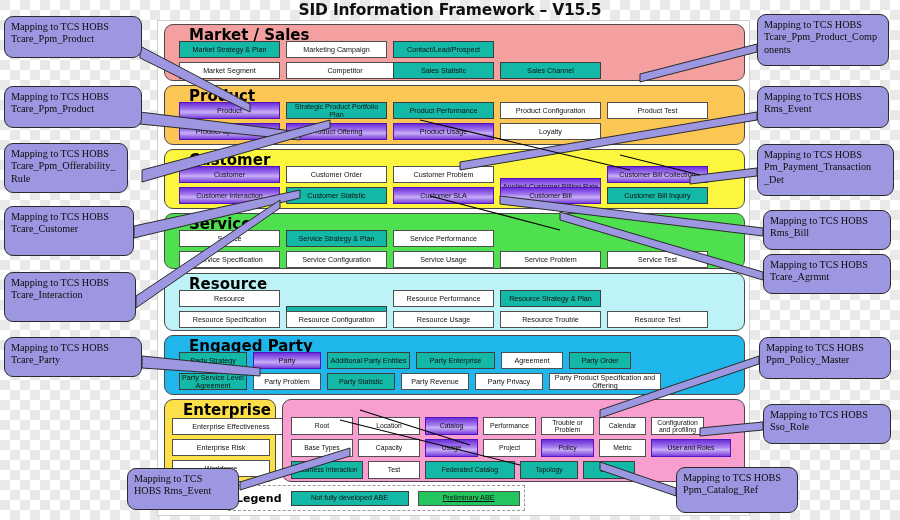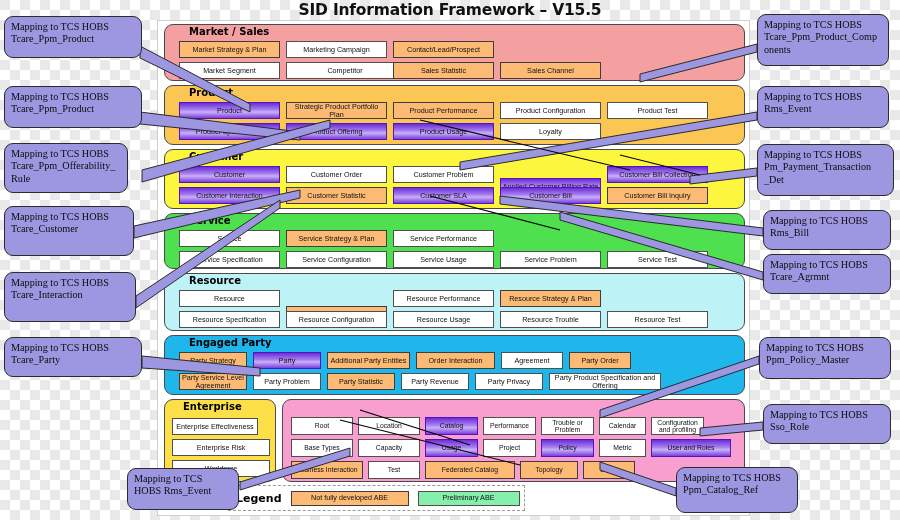--- a/index.html
+++ b/index.html
@@ -20,36 +20,36 @@
     position:absolute;left:157px;top:20px;width:593px;height:496px;
     background:#ffffff;border:1px solid #cfcfcf;box-sizing:border-box;
   }
   
   .band{
     position:absolute;border:1.5px solid #4a4a4a;border-radius:9px;
     box-sizing:border-box;
   }
   .band > .band-title{
     position:absolute;left:24px;top:1px;font-weight:bold;color:#000;
-    font-size:10px;font-family:"DejaVu Sans", sans-serif;white-space:nowrap;
+    font-size:15px;font-family:"DejaVu Sans", sans-serif;white-space:nowrap;
   }
   
   .abe{
     position:absolute;box-sizing:border-box;
     border:1.5px solid #4f4f4f;background:#ffffff;
     font-size:7.2px;color:#101010;line-height:1.05;
     display:flex;align-items:center;justify-content:center;text-align:center;
     padding:0 1px;
   }
-  .abe.gray{background:#fdba74;border-color:#3d3d3d;}
+  .abe.gray{background:#14b8a6;border-color:#3d3d3d;}
   .abe.purple{
     background:linear-gradient(180deg,#6a2fd6 0%,#a87ff0 45%,#c9b2f7 60%,#7a3fdd 100%);
     border:1.5px solid #5511c2;color:#111;
   }
-  .abe.prelim{background:#86efac;}
+  .abe.prelim{background:#22c55e;text-decoration:underline;}
   
   #legend{
     position:absolute;left:228px;top:485px;width:297px;height:26px;
     background:#ffffff;border:1px dashed #9a9a9a;box-sizing:border-box;
     display:flex;align-items:center;gap:9px;padding-left:7px;
   }
   #legend .lg-label{font-size:11px;font-weight:bold;font-family:"DejaVu Sans",sans-serif;}
   #legend .abe{position:relative;height:15px;}
   
   .callout{
@@ -154,35 +154,35 @@
         <div class="abe" style="left: 121px; top: 37px; width: 101px; height: 17px;">Resource Configuration</div>
         <div class="abe" style="left: 228px; top: 37px; width: 101px; height: 17px;">Resource Usage</div>
         <div class="abe" style="left: 335px; top: 37px; width: 101px; height: 17px;">Resource Trouble</div>
         <div class="abe" style="left: 442px; top: 37px; width: 101px; height: 17px;">Resource Test</div>
       </div>
       <div class="band" style="left: 6px; top: 314px; width: 581px; height: 60px; background: rgb(31, 182, 236);">
         <div class="band-title">Engaged Party</div>
         <div class="abe gray" style="left: 14px; top: 16px; width: 68px; height: 17px;">Party Strategy</div>
         <div class="abe purple" style="left: 88px; top: 16px; width: 68px; height: 17px;">Party</div>
         <div class="abe gray" style="left: 162px; top: 16px; width: 83px; height: 17px;">Additional Party Entities</div>
-        <div class="abe gray" style="left: 251px; top: 16px; width: 79px; height: 17px;">Order Interaction</div>
+        <div class="abe gray" style="left: 251px; top: 16px; width: 79px; height: 17px;">Party Enterprise</div>
         <div class="abe" style="left: 336px; top: 16px; width: 62px; height: 17px;">Agreement</div>
         <div class="abe gray" style="left: 404px; top: 16px; width: 62px; height: 17px;">Party Order</div>
         <div class="abe gray" style="left: 14px; top: 37px; width: 68px; height: 17px;">Party Service Level Agreement</div>
         <div class="abe" style="left: 88px; top: 37px; width: 68px; height: 17px;">Party Problem</div>
         <div class="abe gray" style="left: 162px; top: 37px; width: 68px; height: 17px;">Party Statistic</div>
         <div class="abe" style="left: 236px; top: 37px; width: 68px; height: 17px;">Party Revenue</div>
         <div class="abe" style="left: 310px; top: 37px; width: 68px; height: 17px;">Party Privacy</div>
         <div class="abe" style="left: 384px; top: 37px; width: 112px; height: 17px;">Party Product Specification and Offering</div>
       </div>
     </div>
   <div id="bottom-host">
       <div class="band" style="left: 6px; top: 378px; width: 112px; height: 83px; background: #fde047;">
         <div class="band-title" style="left: 18px;">Enterprise</div>
-        <div class="abe" style="left: 7px; top: 18px; width: 86px; height: 17px;">Enterprise Effectiveness</div>
+        <div class="abe" style="left: 7px; top: 18px; width: 118px; height: 17px;">Enterprise Effectiveness</div>
         <div class="abe" style="left: 7px; top: 39px; width: 98px; height: 17px;">Enterprise Risk</div>
         <div class="abe" style="left: 7px; top: 60px; width: 98px; height: 17px;">Workforce</div>
       </div>
       <div class="band" style="left: 124px; top: 378px; width: 463px; height: 83px; background: rgb(248, 159, 208);">
         <div class="abe" style="left: 8px; top: 17px; width: 62px; height: 18px; font-size: 6.8px;">Root</div>
         <div class="abe" style="left: 75px; top: 17px; width: 62px; height: 18px; font-size: 6.8px;">Location</div>
         <div class="abe purple" style="left: 142px; top: 17px; width: 53px; height: 18px; font-size: 6.8px;">Catalog</div>
         <div class="abe" style="left: 200px; top: 17px; width: 53px; height: 18px; font-size: 6.8px;">Performance</div>
         <div class="abe" style="left: 258px; top: 17px; width: 53px; height: 18px; font-size: 6.8px;">Trouble or Problem</div>
         <div class="abe" style="left: 316px; top: 17px; width: 47px; height: 18px; font-size: 6.8px;">Calendar</div>

